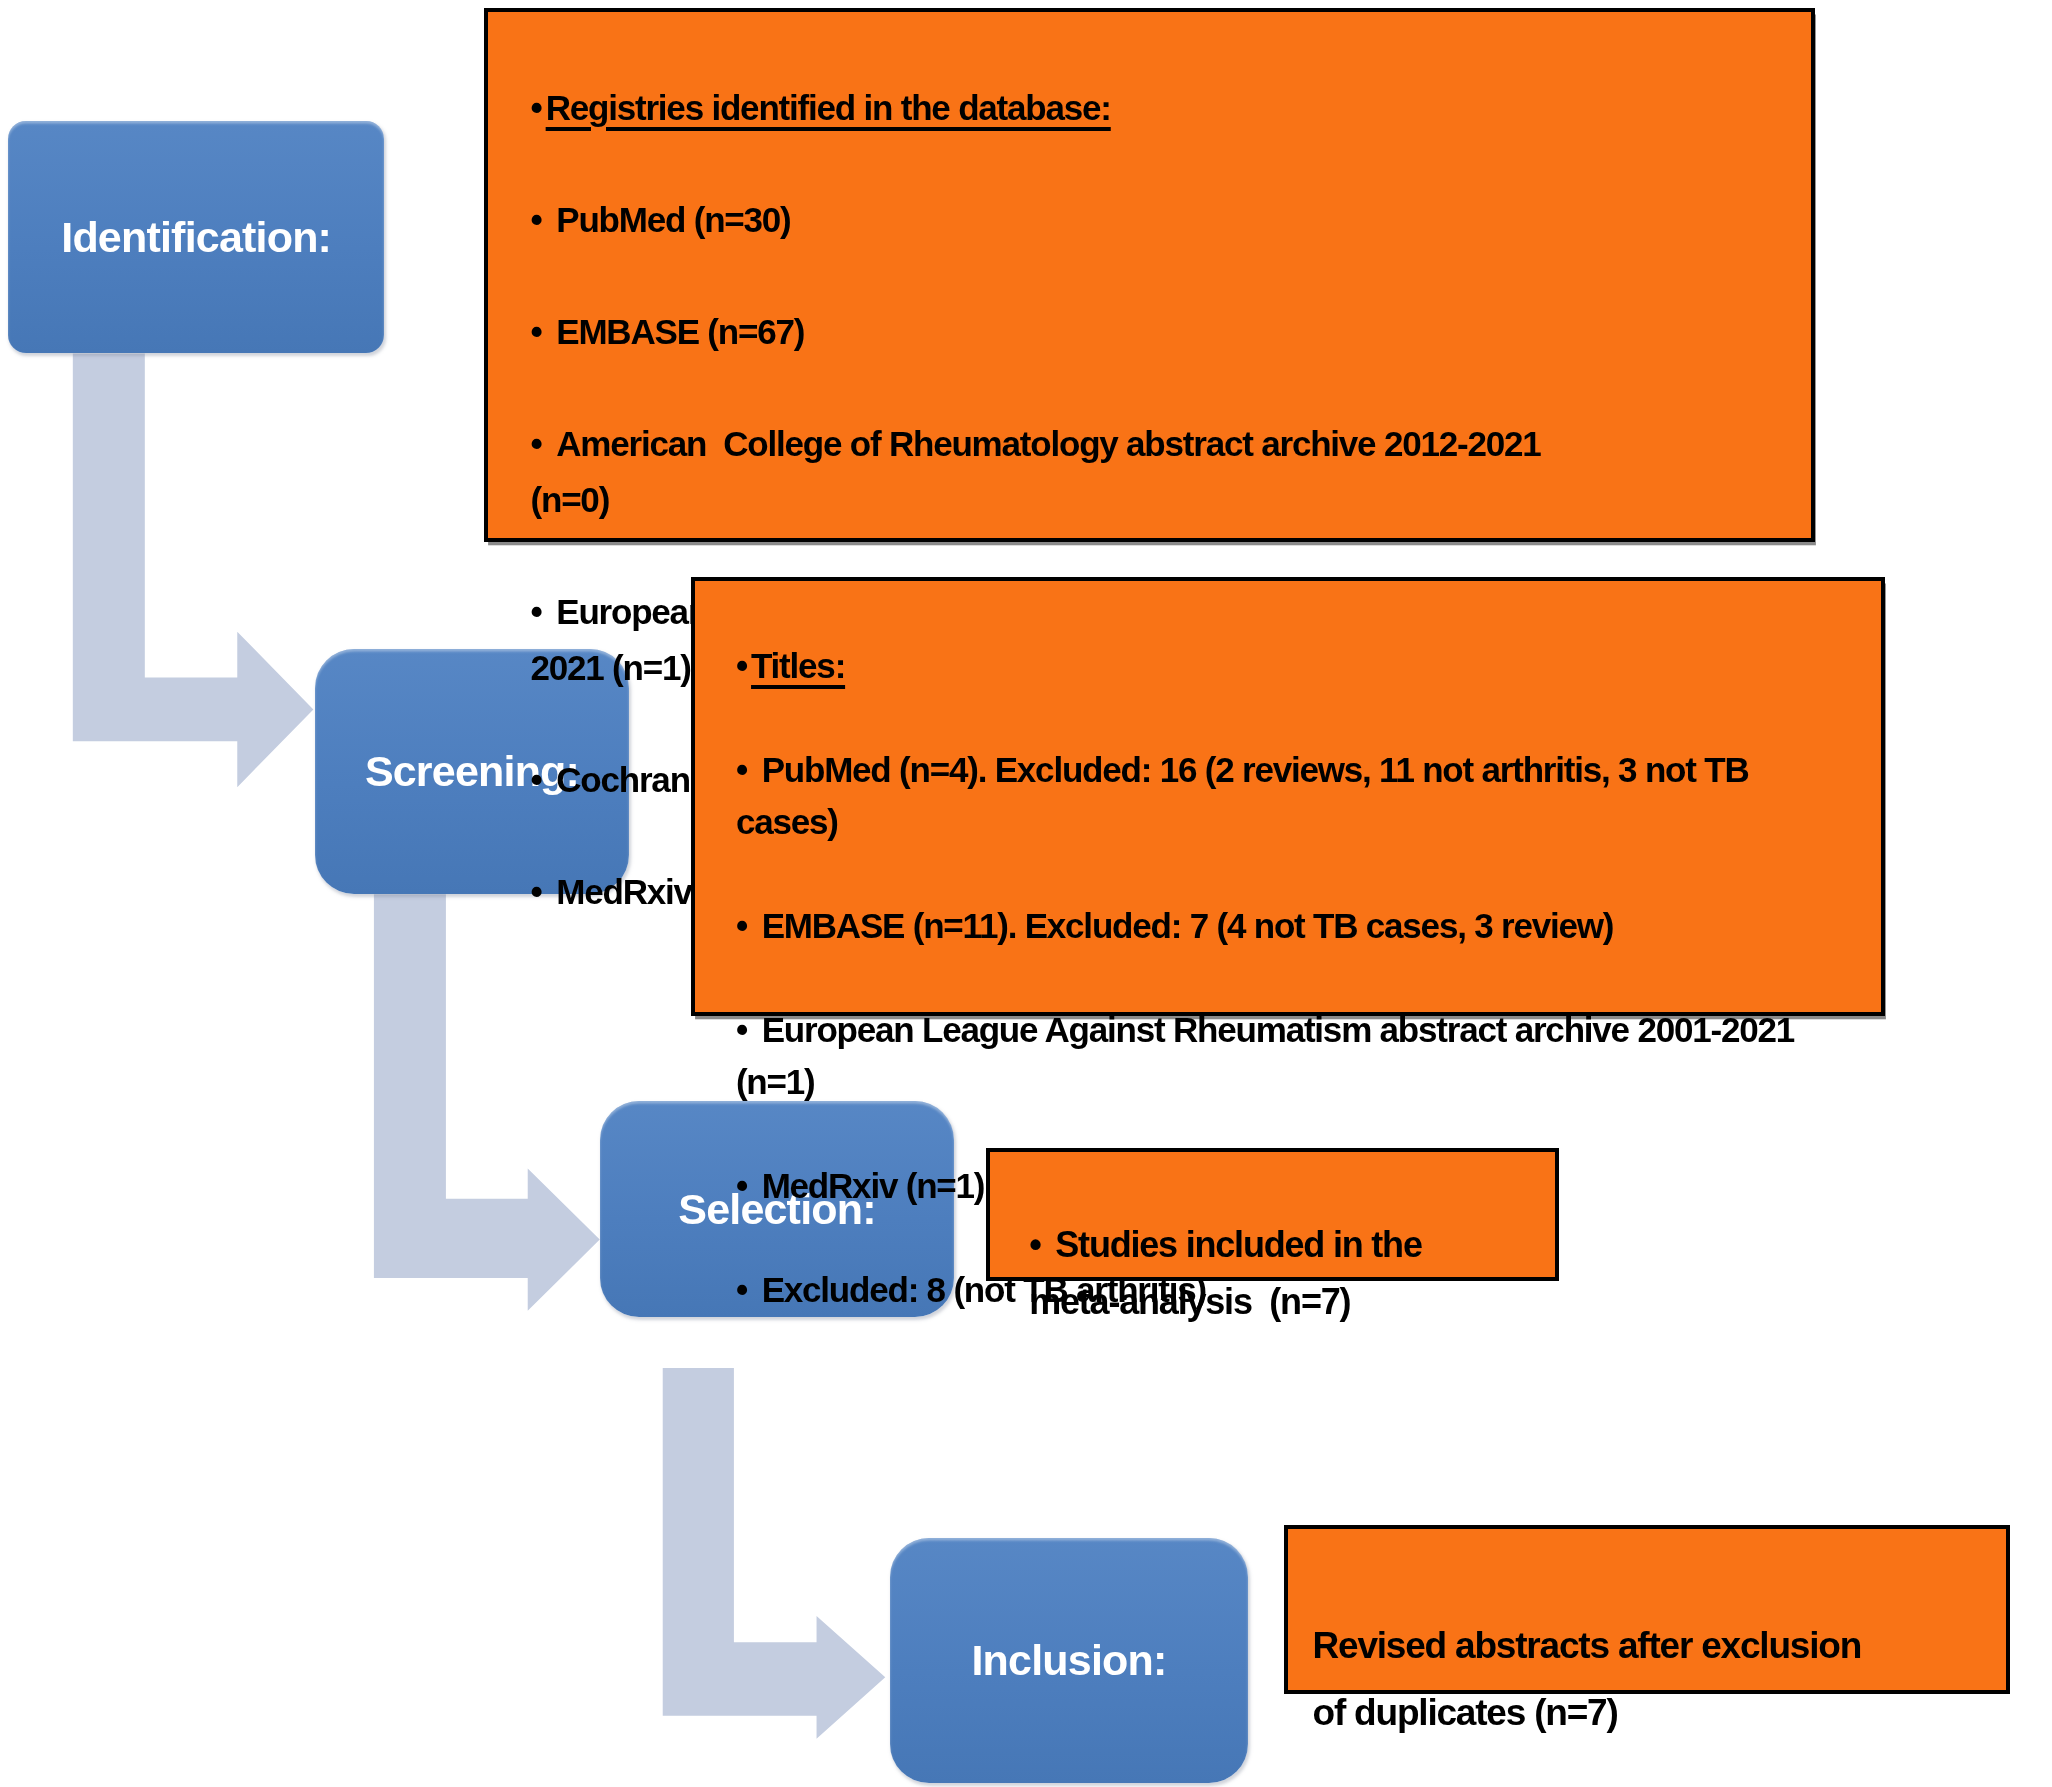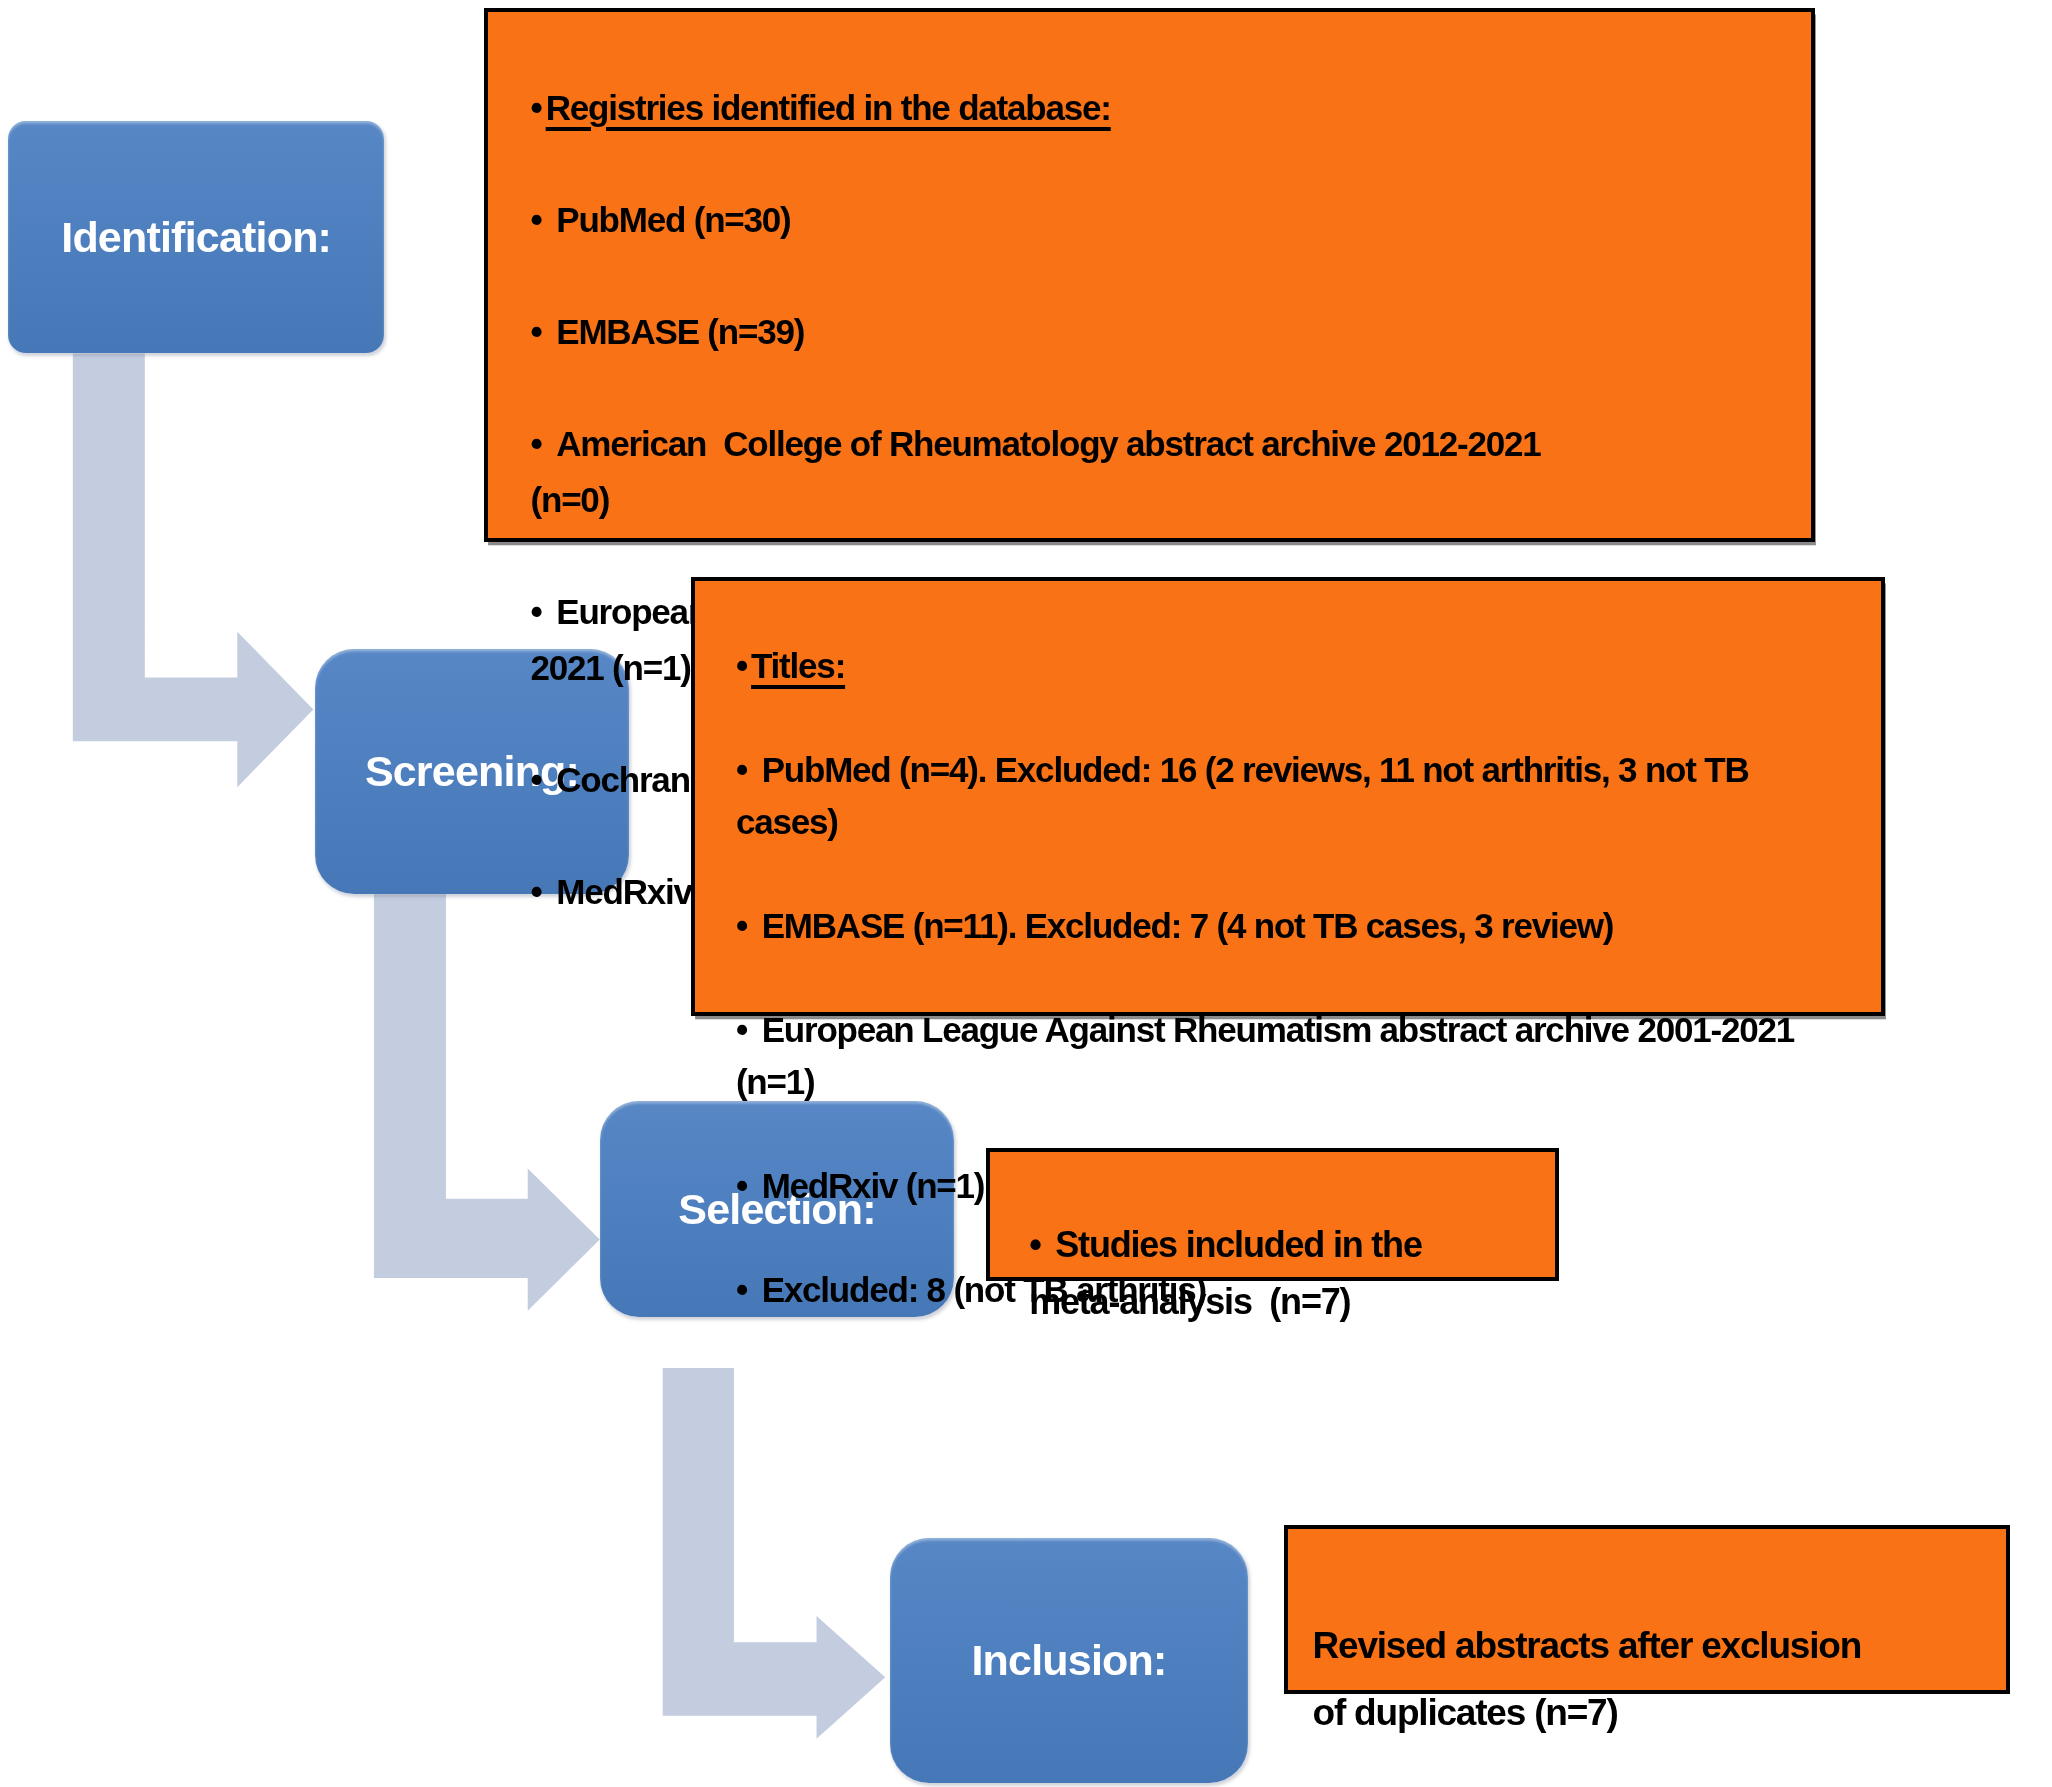--- a/index.html
+++ b/index.html
@@ -80,21 +80,21 @@
 
   <div class="info-box shadowed" id="box-registries">
     <ul>
       <li class="tight u">
         <span class="bullet">•</span><span class="txt">Registries identified in the database:</span>
       </li>
       <li>
         <span class="bullet">•</span><span class="txt">PubMed (n=30)</span>
       </li>
       <li>
-        <span class="bullet">•</span><span class="txt">EMBASE (n=39)</span>
+        <span class="bullet">•</span><span class="txt">EMBASE (n=67)</span>
       </li>
       <li>
         <span class="bullet">•</span><span class="txt">American &nbsp;College of Rheumatology abstract archive 2012-2021
 (n=0)</span>
       </li>
       <li>
         <span class="bullet">•</span><span class="txt">European League Against Rheumatism abstract archive 2001-
 2021 (n=1)</span>
       </li>
       <li>

